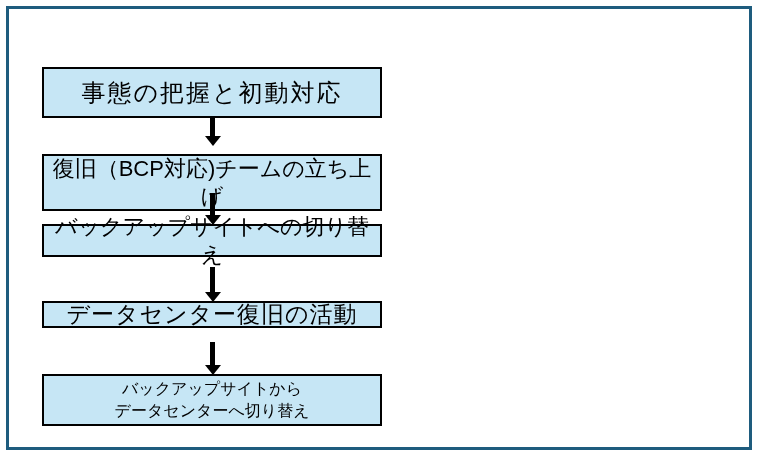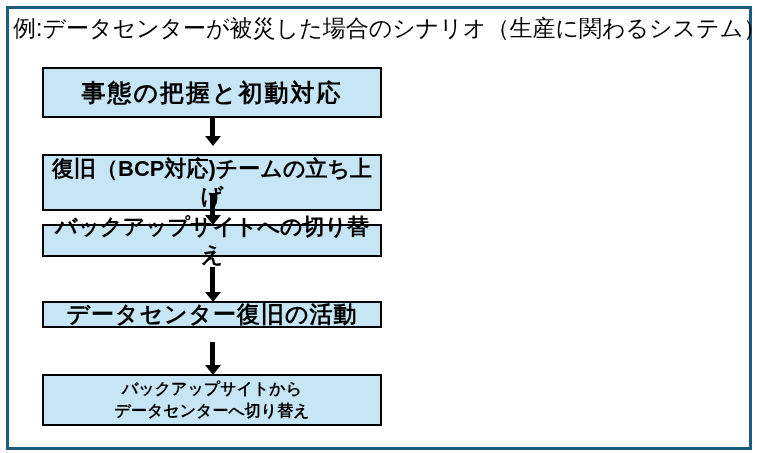--- a/index.html
+++ b/index.html
@@ -44,21 +44,20 @@
     background: #C6E6F5;
     border: 2px solid #000000;
     display: flex;
     align-items: center;
     justify-content: center;
     text-align: center;
     color: #000000;
     font-size: 22px;
     line-height: 1.25;
     white-space: pre-line;
-    font-weight: bold;
   }
   .box-1 { top: 67px;  height: 51px; font-size: 24px; letter-spacing: 2px; }
   .box-2 { top: 154px; height: 57px; }
   .box-3 { top: 224px; height: 33px; }
   .box-4 { top: 301px; height: 27px; font-size: 23px; letter-spacing: 1px; }
   .box-5 { top: 374px; height: 52px; font-size: 16px; line-height: 1.35; }
   .flow-arrow {
     position: absolute;
     left: 204px;
     width: 17px;
@@ -82,21 +81,20 @@
     border-right: 8px solid transparent;
     border-top: 10px solid #000000;
   }
 </style>
 </head>
 <body>
 
 <div id="canvas">
   <div class="frame"></div>
 
-  <div class="title">例:データセンターが被災した場合のシナリオ（生産に関わるシステム）</div>
 
   <div class="flow-box box-1">事態の把握と初動対応</div>
 
   <div class="flow-arrow arrow-1">
     <div class="arrow-stem"></div>
     <div class="arrow-head"></div>
   </div>
 
   <div class="flow-box box-2">復旧（BCP対応)チームの立ち上げ</div>
 

